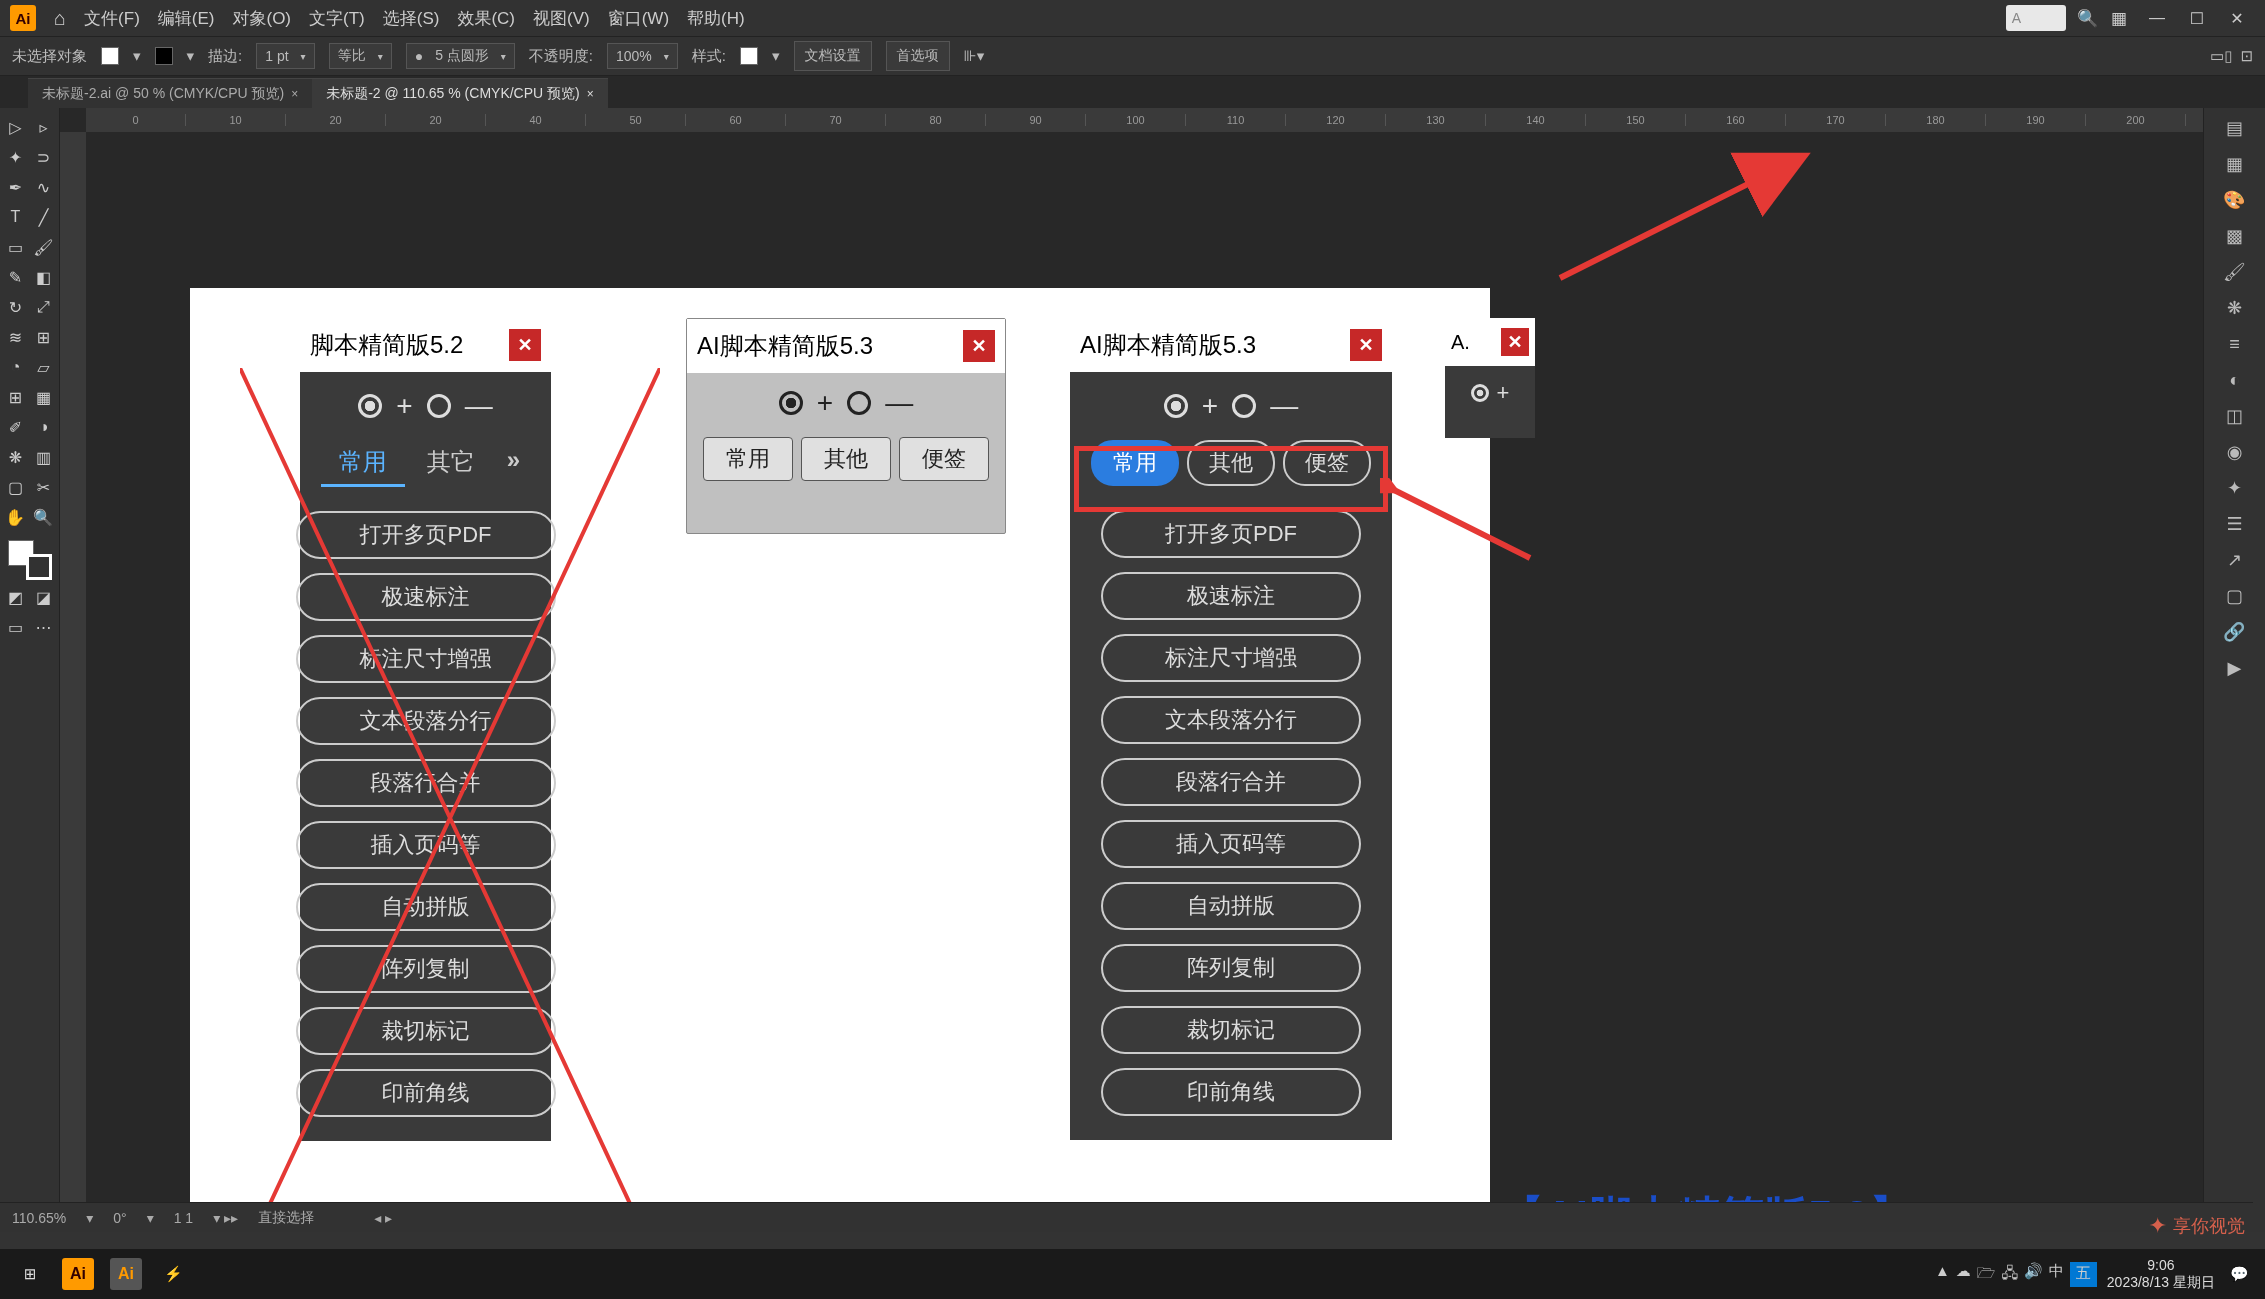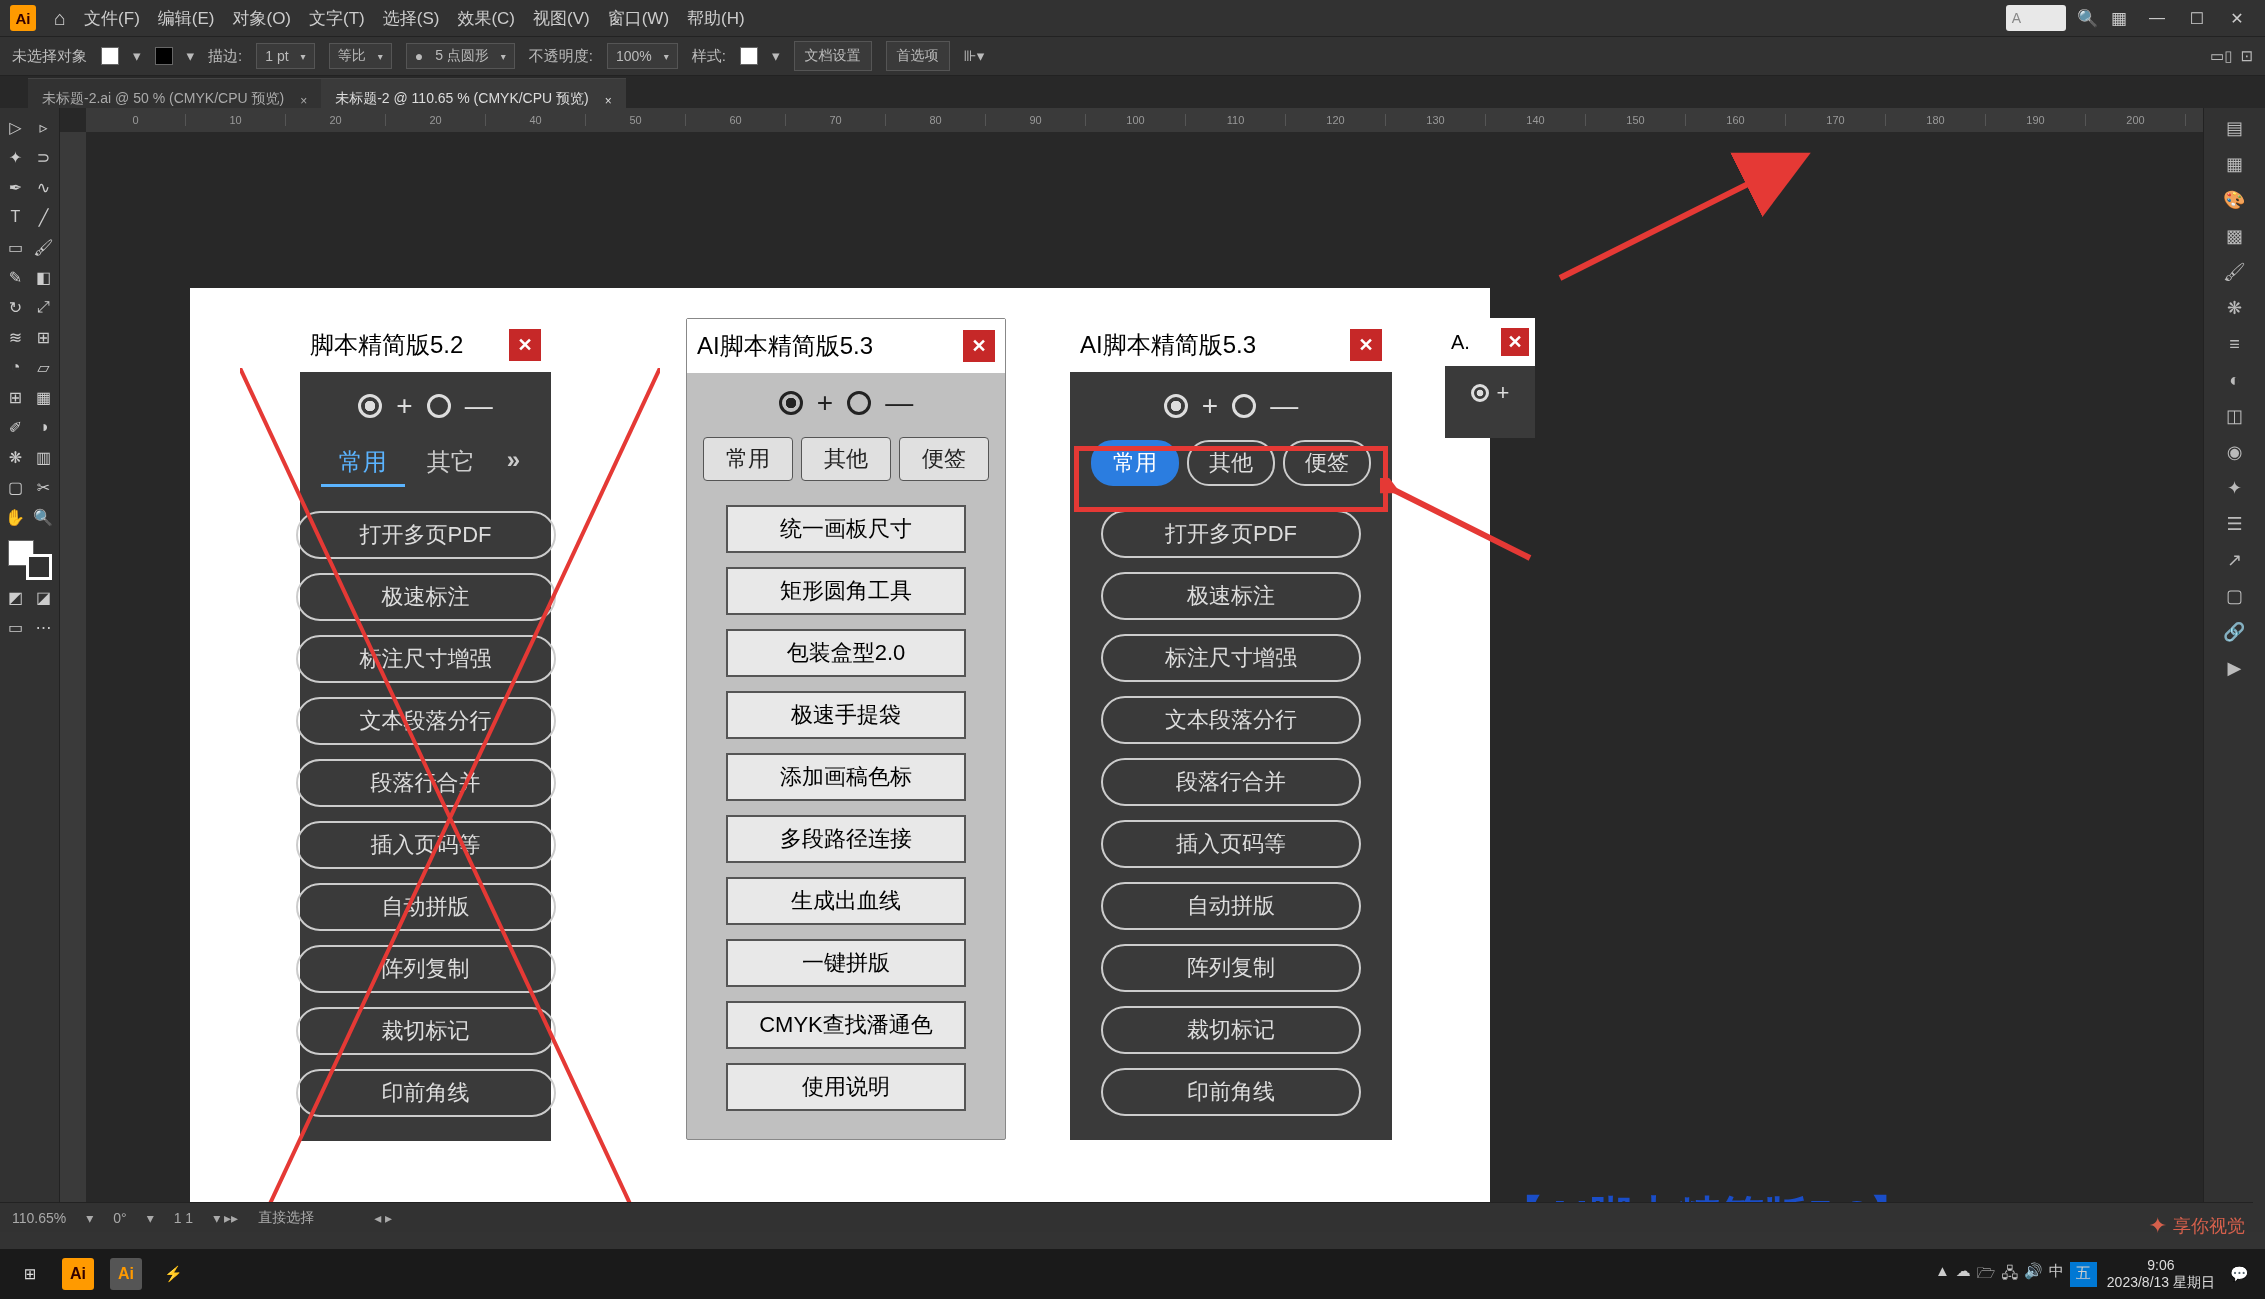--- a/index.html
+++ b/index.html
@@ -13,21 +13,21 @@
 .search-box{width:60px;height:26px;background:#e8e8e8;border-radius:3px;display:flex;align-items:center;padding:0 6px;font-size:14px;color:#888}
 .win-btns{display:flex;gap:4px}
 .win-btn{width:36px;height:26px;display:flex;align-items:center;justify-content:center;color:#ccc;font-size:16px}
 .optbar{height:40px;background:#323232;border-top:1px solid #222;border-bottom:1px solid #222;display:flex;align-items:center;padding:0 12px;gap:14px;color:#bbb;font-size:15px}
 .dd{background:#3a3a3a;border:1px solid #555;height:26px;padding:0 8px;display:flex;align-items:center;gap:12px;font-size:14px}
 .swatch{width:18px;height:18px;background:#fff;border:1px solid #666}
 .swatch.black{background:#000}
 .dd .chev{font-size:10px}
 .pbtn{background:#3a3a3a;border:1px solid #555;height:30px;padding:0 10px;display:flex;align-items:center;font-size:14px}
 .tabs{height:32px;background:#282828;display:flex;align-items:end;padding-left:28px}
-.dtab{height:30px;padding:0 14px;display:flex;align-items:flex-end;color:#aaa;font-size:14px;background:#323232;border-top:1px solid #444;gap:16px}
+.dtab{height:30px;padding:0 14px;display:flex;align-items:center;color:#aaa;font-size:14px;background:#323232;border-top:1px solid #444;gap:7px}
 .dtab.active{background:#3a3a3a;color:#ddd}
 .dtab .x{font-size:12px}
 .workspace{height:1124px;display:flex}
 .toolbar-left{width:60px;background:#323232;border-right:1px solid #222;display:flex;flex-direction:column;align-items:center;padding-top:6px;gap:4px}
 .tool-pair{display:flex;gap:2px}
 .tool{width:26px;height:26px;color:#ccc;font-size:16px;display:flex;align-items:center;justify-content:center}
 .fill-stroke{width:44px;height:40px;position:relative;margin-top:6px}
 .fs-fill{width:26px;height:26px;background:#fff;border:1px solid #666;position:absolute;top:0;left:0}
 .fs-stroke{width:26px;height:26px;background:#323232;border:3px solid #fff;position:absolute;bottom:0;right:0}
 .canvas{flex:1;background:#282828;position:relative;overflow:hidden}
@@ -293,32 +293,20 @@
         <div class="phead light">
           <span>AI脚本精简版5.3</span>
           <div class="closebtn">✕</div>
         </div>
         <div class="zoomrow lightc" style="padding-top:14px"><span class="rb sel"></span> + <span class="rb"></span> —</div>
         <div class="pilltabs lightpt">
           <span class="pt">常用</span>
           <span class="pt">其他</span>
           <span class="pt">便签</span>
         </div>
-        <div class="btnlist">
-          <div class="rectbtn">统一画板尺寸</div>
-          <div class="rectbtn">矩形圆角工具</div>
-          <div class="rectbtn">包装盒型2.0</div>
-          <div class="rectbtn">极速手提袋</div>
-          <div class="rectbtn">添加画稿色标</div>
-          <div class="rectbtn">多段路径连接</div>
-          <div class="rectbtn">生成出血线</div>
-          <div class="rectbtn">一键拼版</div>
-          <div class="rectbtn">CMYK查找潘通色</div>
-          <div class="rectbtn">使用说明</div>
-        </div>
       </div>
 
       <div class="panel p3">
         <div class="phead light">
           <span>AI脚本精简版5.3</span>
           <div class="closebtn">✕</div>
         </div>
         <div class="pbody">
           <div class="zoomrow"><span class="rb sel"></span> + <span class="rb"></span> —</div>
           <div class="pilltabs">

